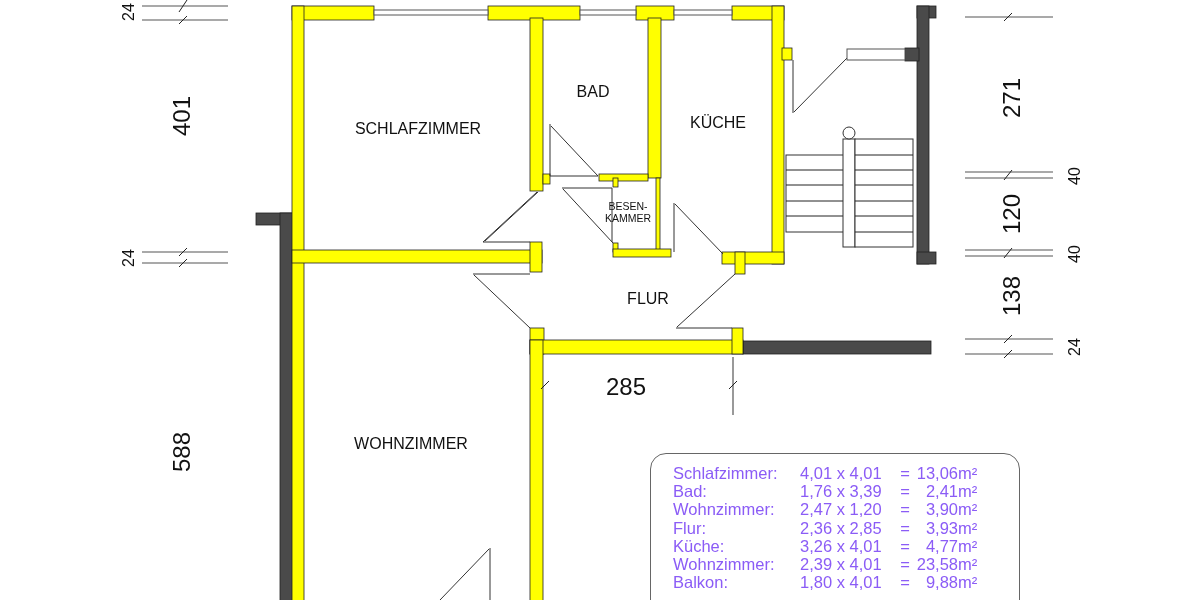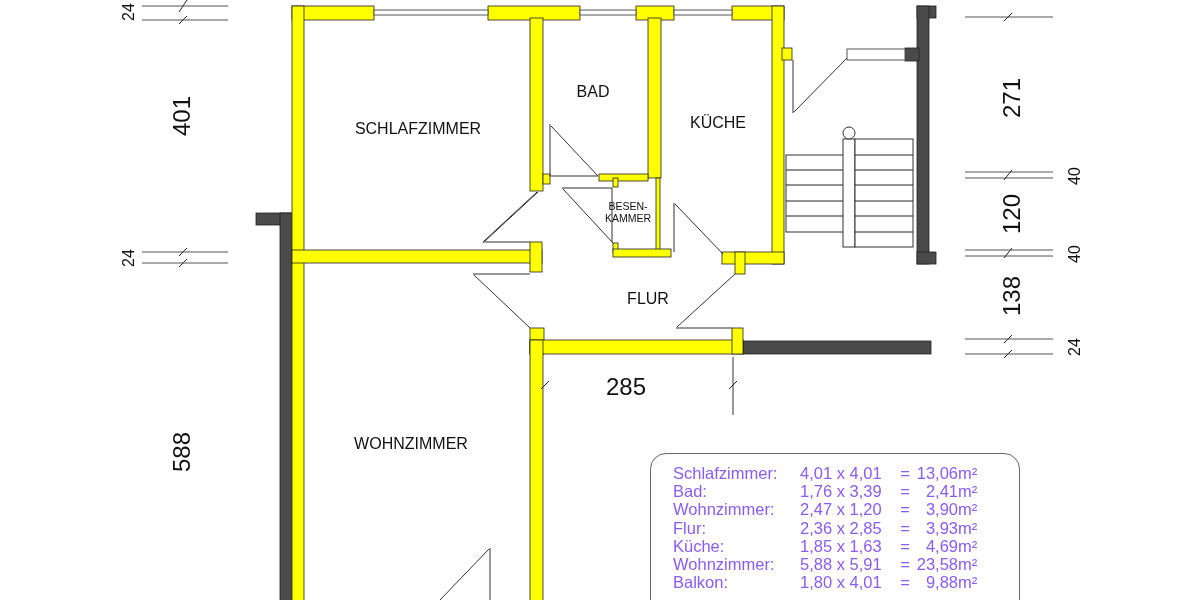--- a/index.html
+++ b/index.html
@@ -213,28 +213,28 @@
   </div>
   <div class="area-row">
     <span class="name">Flur:</span>
     <span class="dims">2,36 x 2,85</span>
     <span class="eq">=</span>
     <span class="val">3,93</span>
     <span class="unit">m²</span>
   </div>
   <div class="area-row">
     <span class="name">Küche:</span>
-    <span class="dims">1,85 x 1,63</span>
-    <span class="eq">=</span>
-    <span class="val">4,69</span>
+    <span class="dims">3,26 x 4,01</span>
+    <span class="eq">=</span>
+    <span class="val">4,77</span>
     <span class="unit">m²</span>
   </div>
   <div class="area-row">
     <span class="name">Wohnzimmer:</span>
-    <span class="dims">5,88 x 5,91</span>
+    <span class="dims">2,39 x 4,01</span>
     <span class="eq">=</span>
     <span class="val">23,58</span>
     <span class="unit">m²</span>
   </div>
   <div class="area-row">
     <span class="name">Balkon:</span>
     <span class="dims">1,80 x 4,01</span>
     <span class="eq">=</span>
     <span class="val">9,88</span>
     <span class="unit">m²</span>

